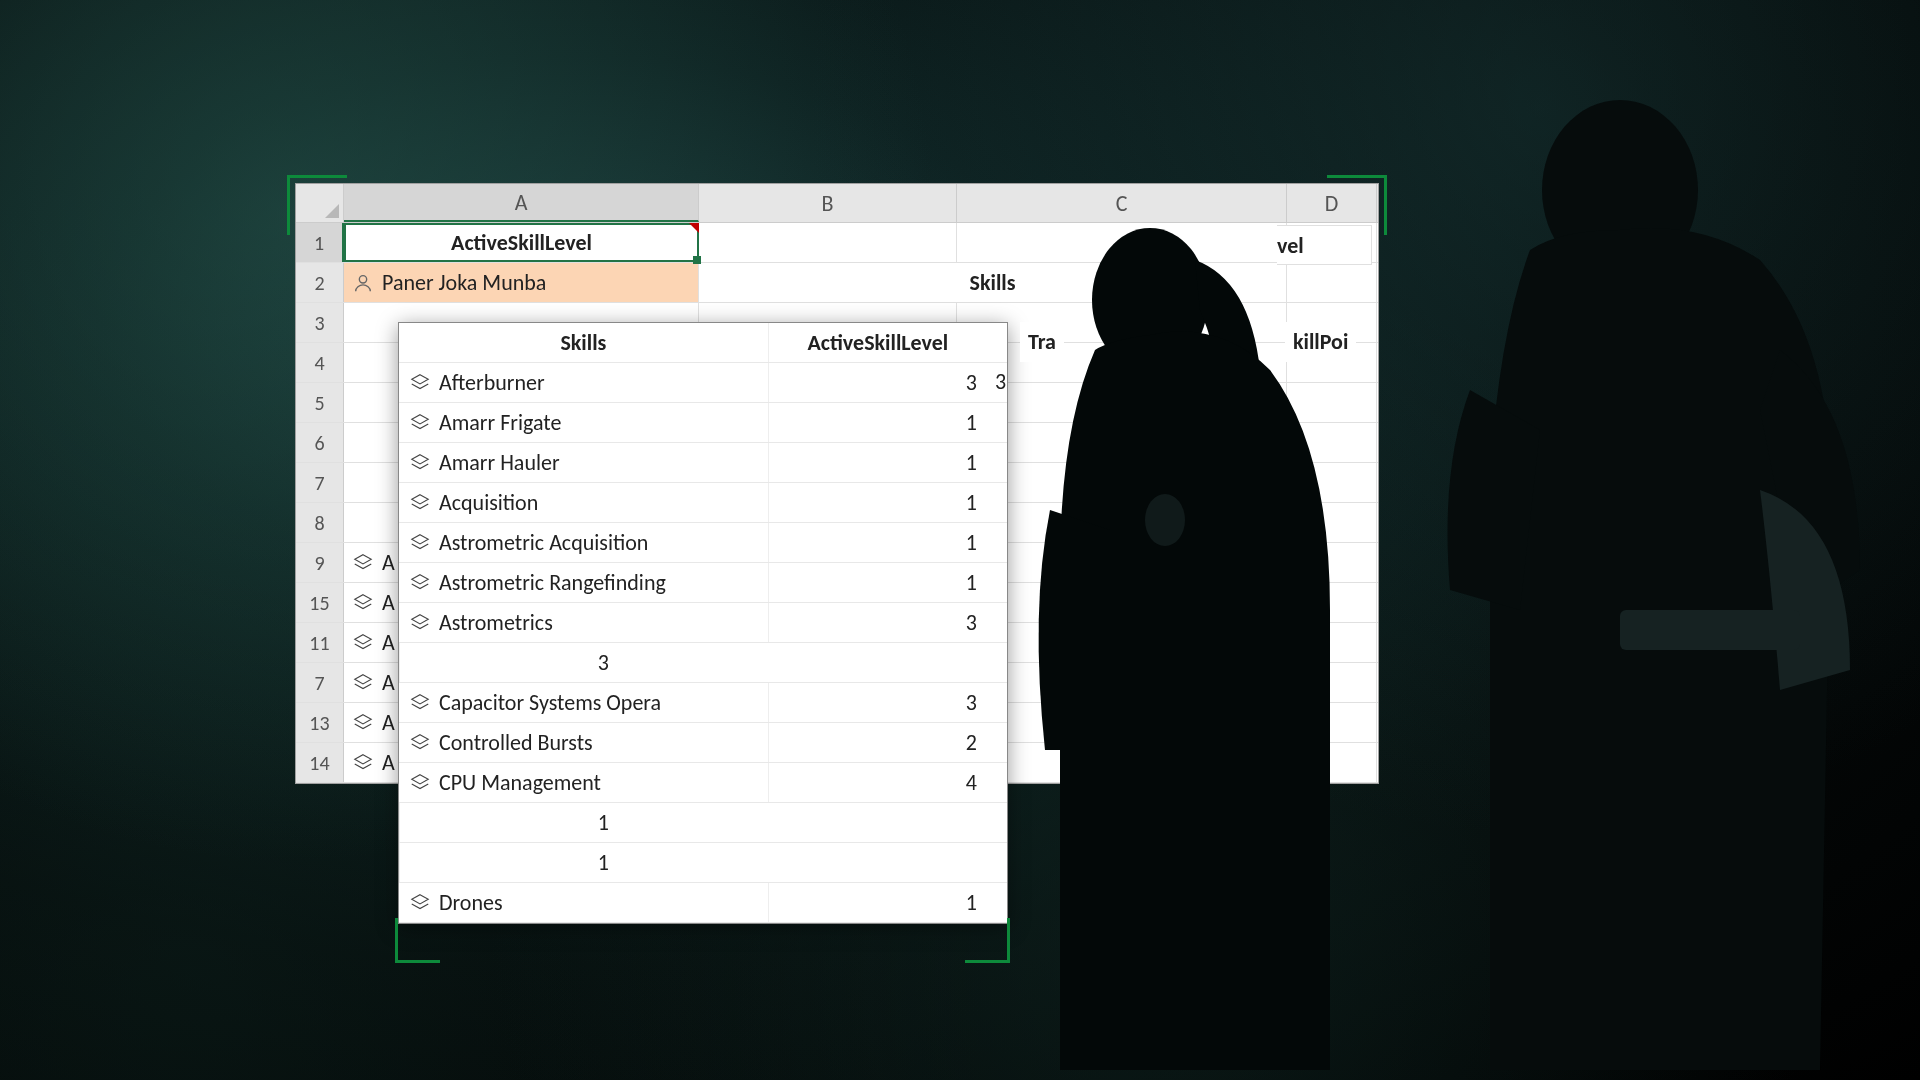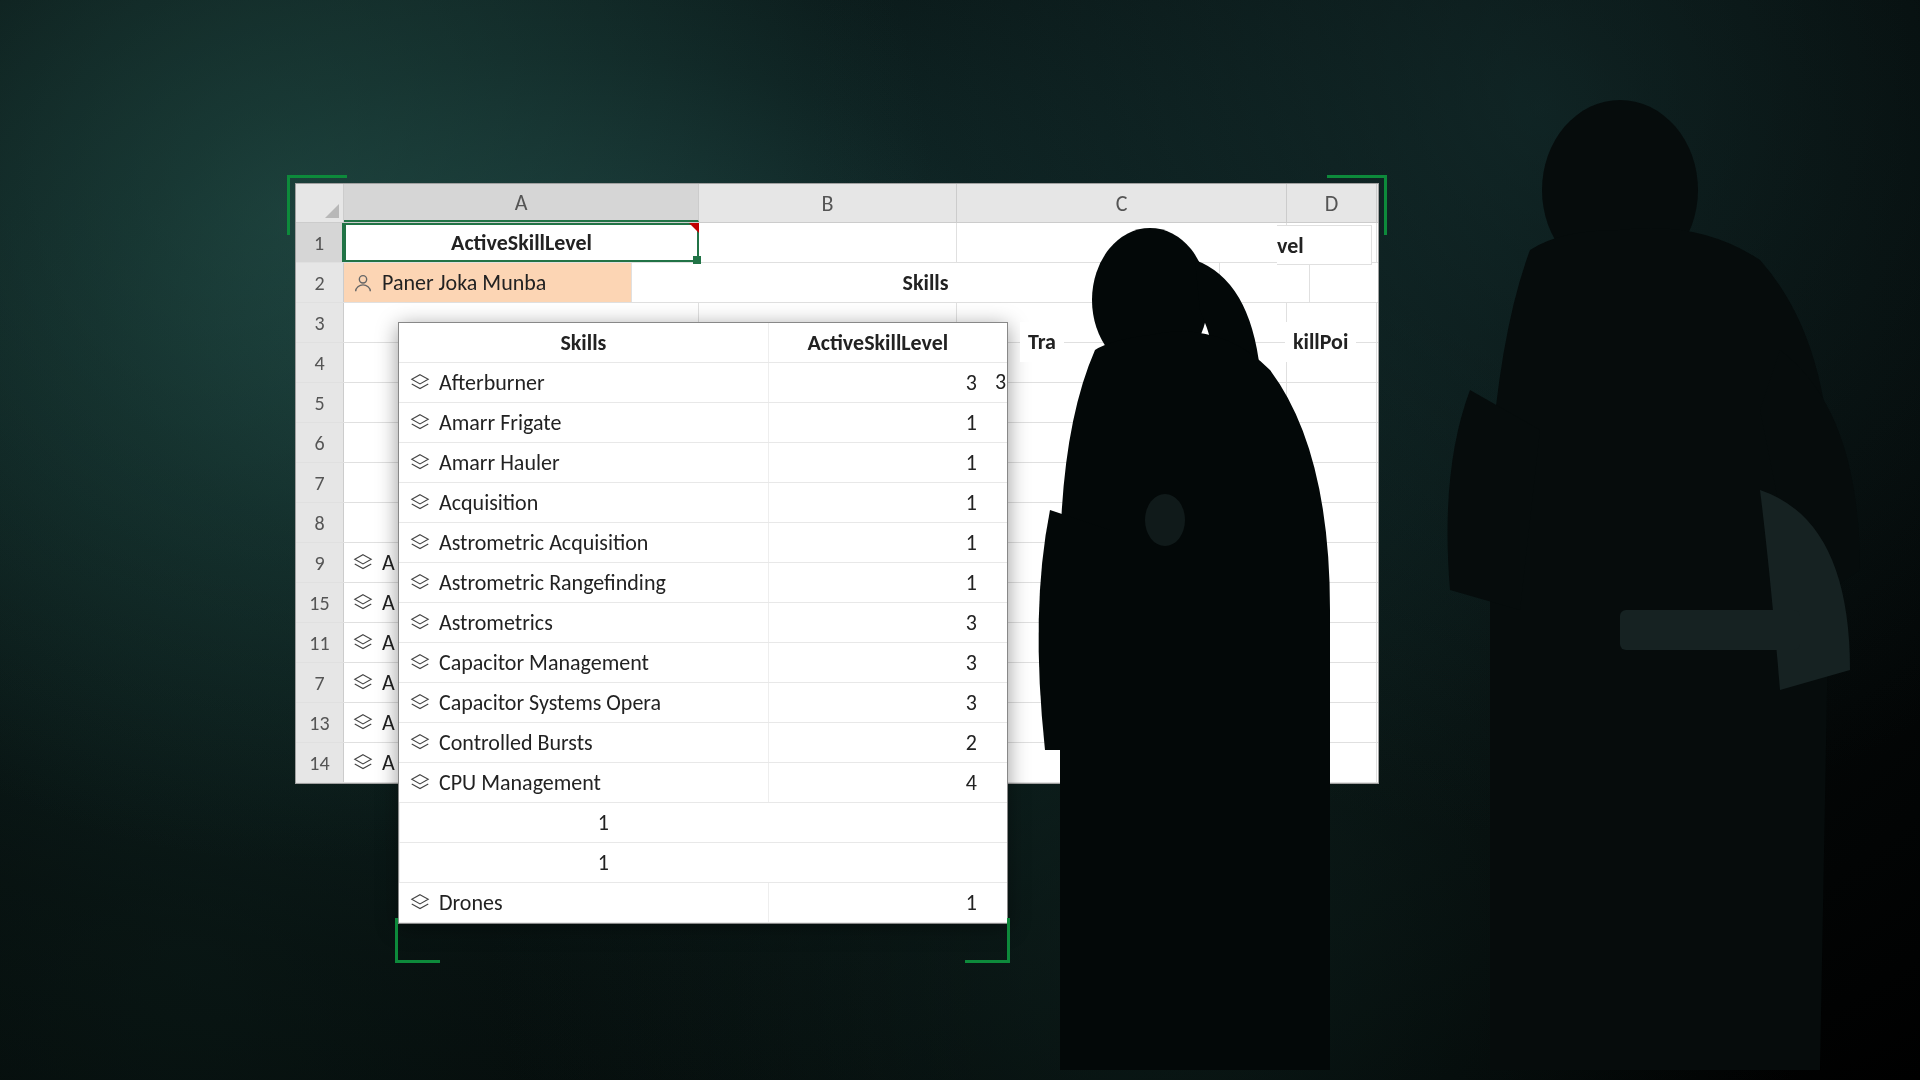--- a/index.html
+++ b/index.html
@@ -135,21 +135,21 @@
   <div id="mainrows">
       <div class="row">
         <div class="rh sel">1</div>
         <div class="cell a1 header-cell" style="width:355px">ActiveSkillLevel</div>
         <div class="cell" style="width:258px"></div>
         <div class="cell" style="width:330px"></div>
         <div class="cell" style="width:90px"></div>
       </div>
       <div class="row">
         <div class="rh ">2</div>
-        <div class="cell a2" style="width:288px">
+        <div class="cell a2" style="width:355px">
           <svg class="person-icon" viewBox="0 0 24 24">
             <circle cx="12" cy="8" r="4"></circle>
             <path d="M4 21c0-4 4-7 8-7s8 3 8 7"></path>
           </svg>
           <span>Paner Joka Munba</span>
         </div>
         <div class="cell header-cell" style="width:588px">Skills</div>
         <div class="cell" style="width:90px"></div>
       </div>
       <div class="row">
@@ -347,27 +347,20 @@
     <div class="c name">
           <svg class="layer-icon" viewBox="0 0 24 24">
             <path d="M12 3l9 5-9 5-9-5 9-5z"></path>
             <path d="M3 13l9 5 9-5"></path>
           </svg>
           <span>Astrometrics</span>
         </div>
     <div class="c lvl">3</div>
   </div>
       <div class="card-row">
-    <div class="c name">
-          <svg class="layer-icon" viewBox="0 0 24 24">
-            <path d="M12 3l9 5-9 5-9-5 9-5z"></path>
-            <path d="M3 13l9 5 9-5"></path>
-          </svg>
-          <span>Capacitor Management</span>
-        </div>
     <div class="c lvl">3</div>
   </div>
       <div class="card-row">
     <div class="c name">
           <svg class="layer-icon" viewBox="0 0 24 24">
             <path d="M12 3l9 5-9 5-9-5 9-5z"></path>
             <path d="M3 13l9 5 9-5"></path>
           </svg>
           <span>Capacitor Systems Opera</span>
         </div>

